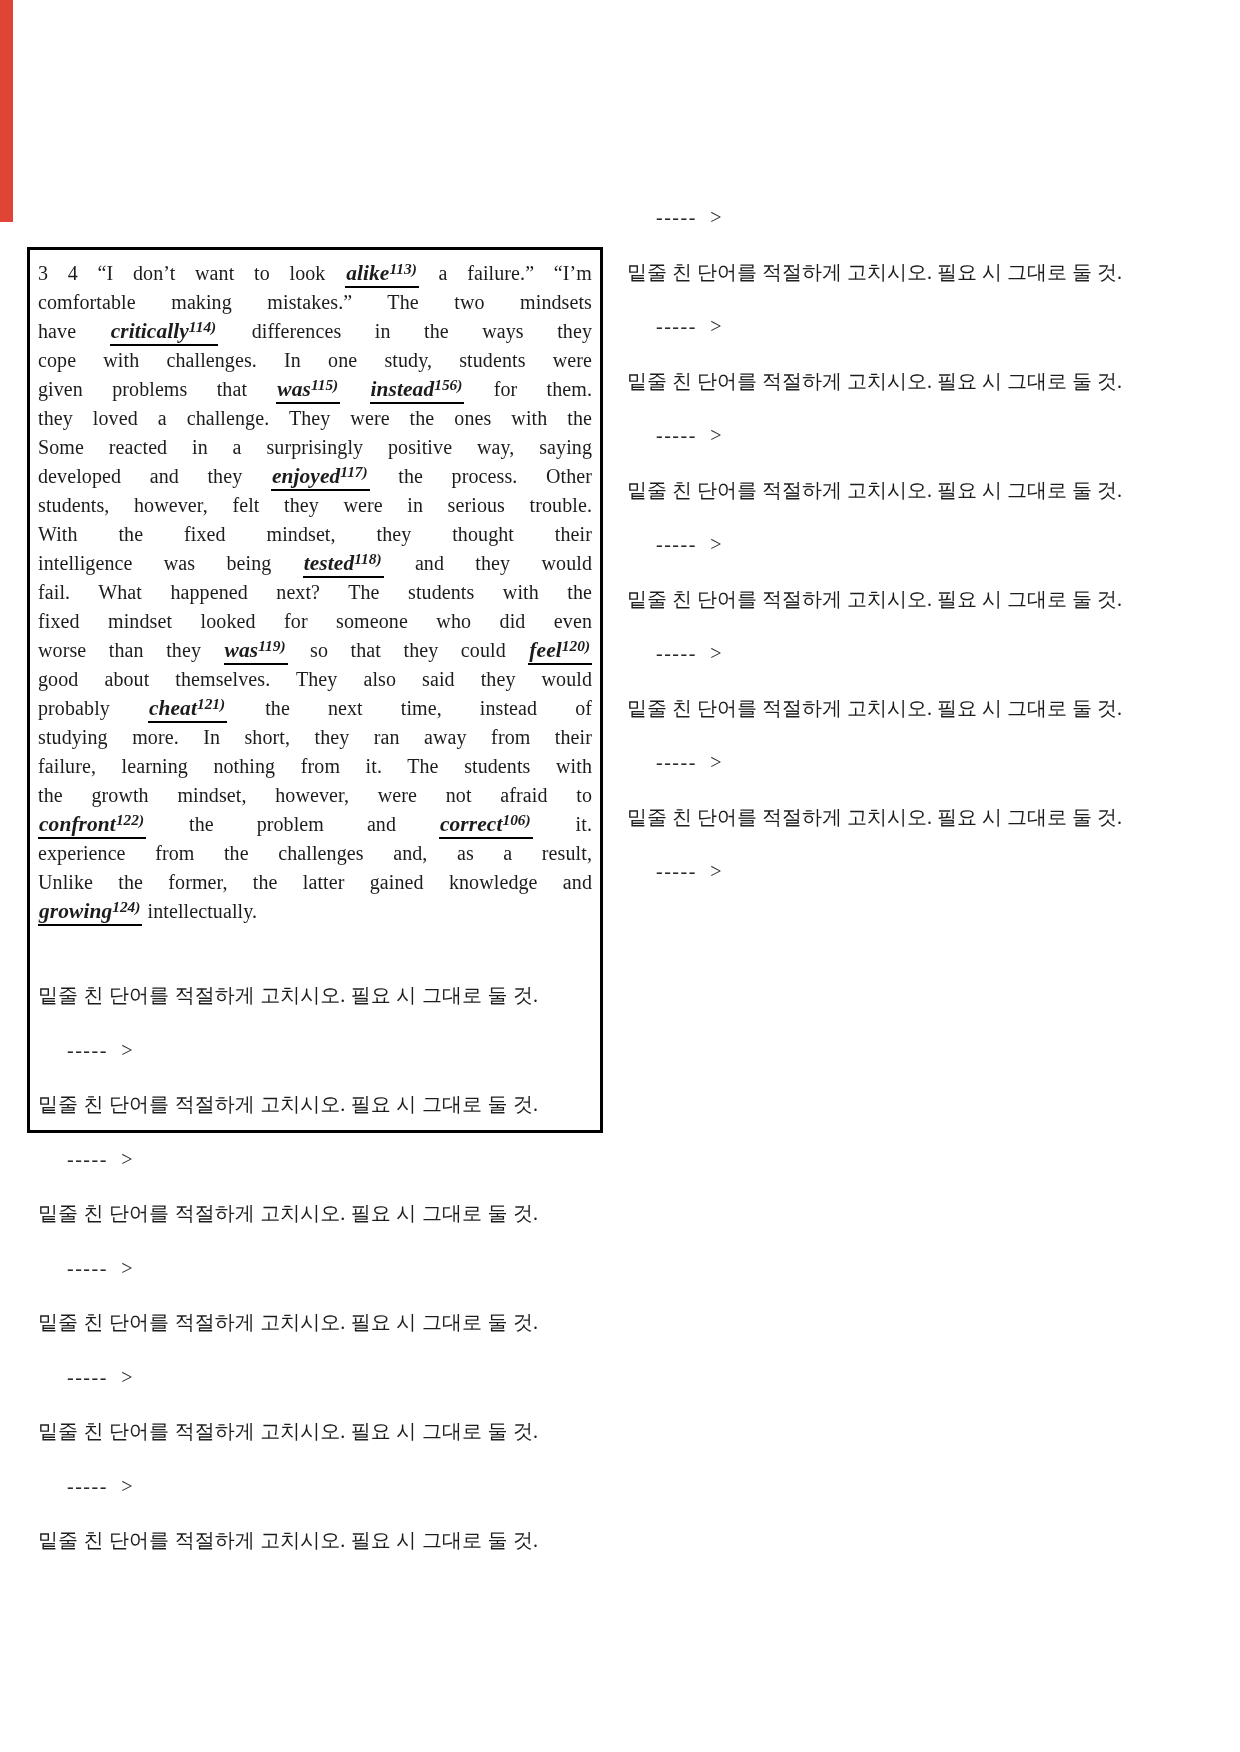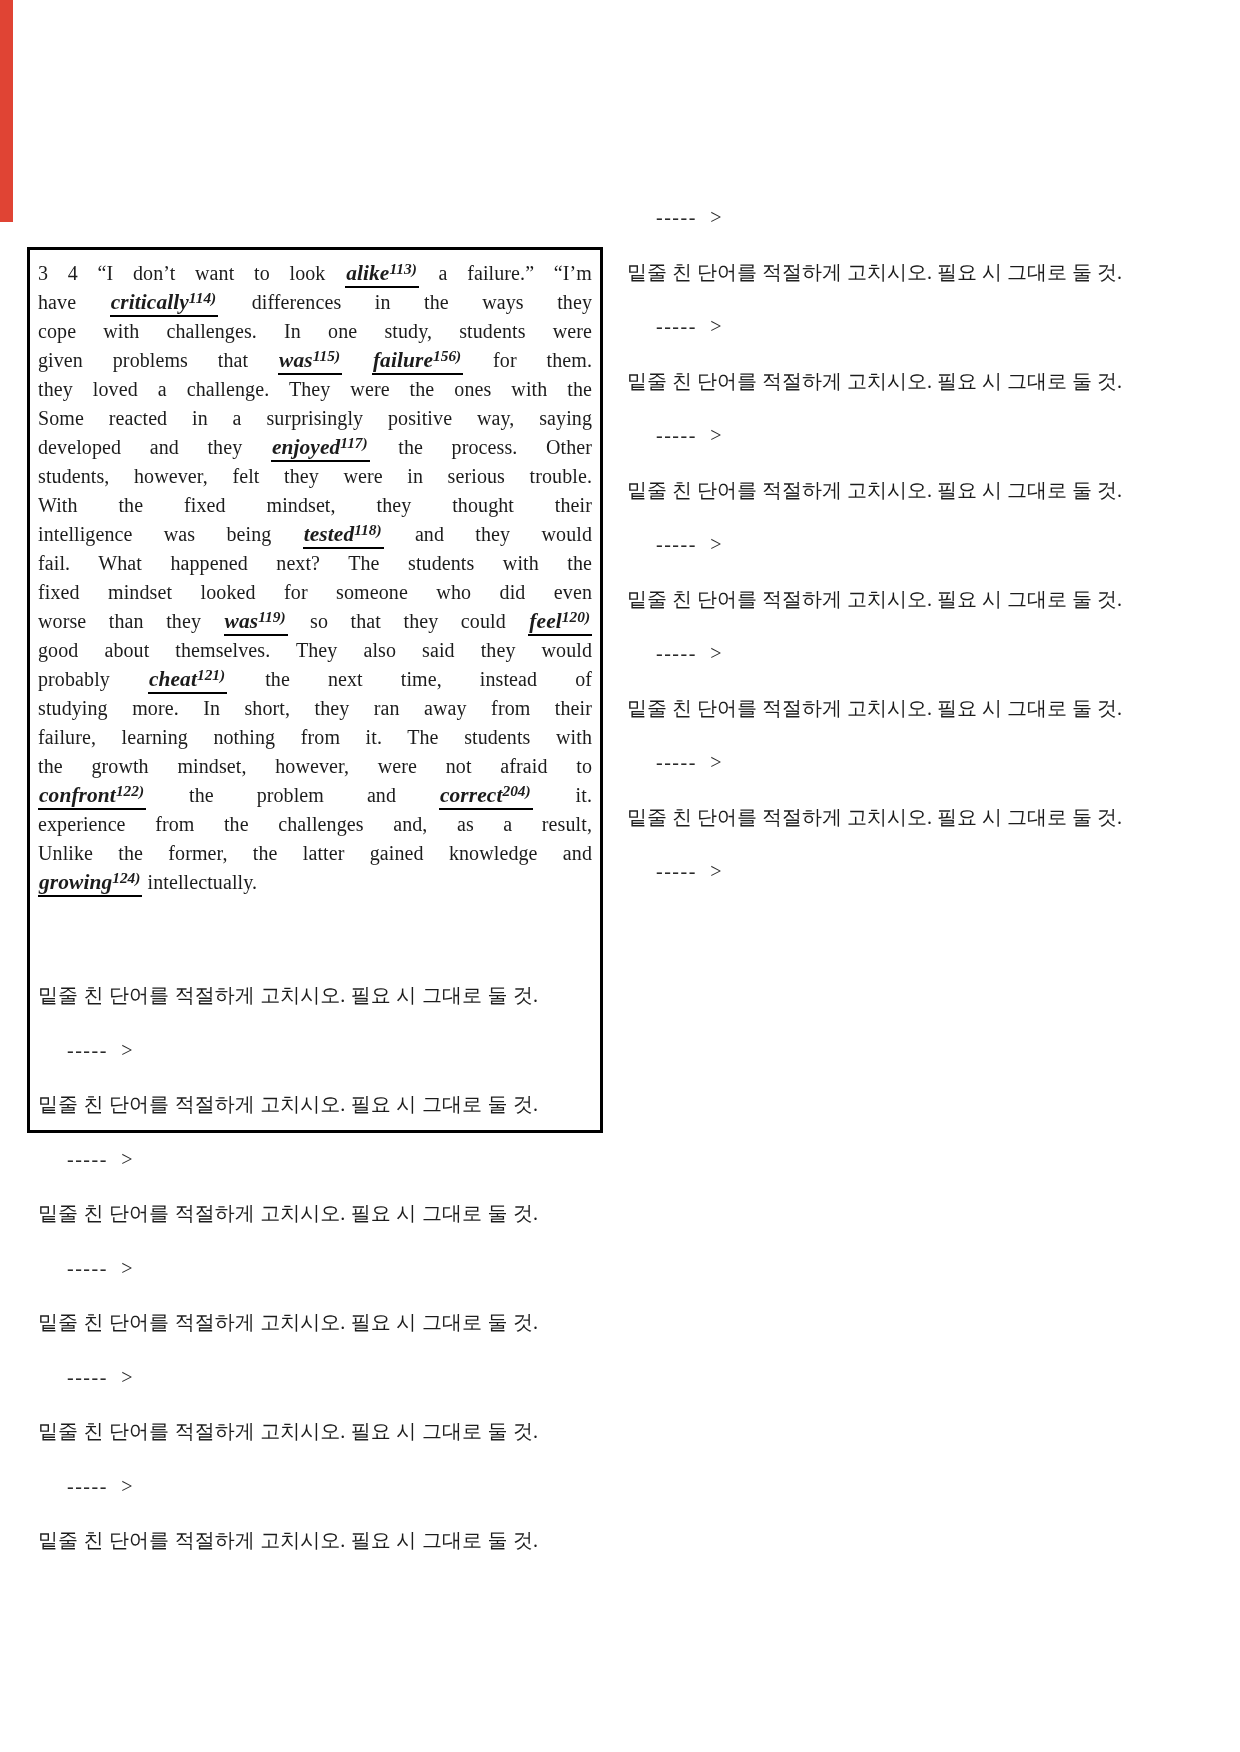--- a/index.html
+++ b/index.html
@@ -72,38 +72,39 @@
   .col-left  { left: 38px;  top: 981px; width: 500px; }
   .col-right { left: 627px; top: 203px; width: 452px; }
 </style>
 </head>
 <body>
 
 <div class="red-bar" style="background: rgb(224, 68, 52);"></div>
 
 <div class="passage-box" id="passage-box">
     <div class="pline">3 4 “I don’t want to look <span class="kw"><span>alike</span><span class="ksup">113)</span></span> a failure.” “I’m</div>
+    <div class="pline">comfortable making mistakes.” The two mindsets</div>
     <div class="pline">have <span class="kw"><span>critically</span><span class="ksup">114)</span></span> differences in the ways they</div>
     <div class="pline">cope with challenges. In one study, students were</div>
-    <div class="pline">given problems that <span class="kw"><span>was</span><span class="ksup">115)</span></span> <span class="kw"><span>failure</span><span class="ksup">156)</span></span> for them.</div>
+    <div class="pline">given problems that <span class="kw"><span>was</span><span class="ksup">115)</span></span> <span class="kw"><span>instead</span><span class="ksup">156)</span></span> for them.</div>
     <div class="pline">they loved a challenge. They were the ones with the</div>
     <div class="pline">Some reacted in a surprisingly positive way, saying</div>
     <div class="pline">developed and they <span class="kw"><span>enjoyed</span><span class="ksup">117)</span></span> the process. Other</div>
     <div class="pline">students, however, felt they were in serious trouble.</div>
     <div class="pline">With the fixed mindset, they thought their</div>
     <div class="pline">intelligence was being <span class="kw"><span>tested</span><span class="ksup">118)</span></span> and they would</div>
     <div class="pline">fail. What happened next? The students with the</div>
     <div class="pline">fixed mindset looked for someone who did even</div>
     <div class="pline">worse than they <span class="kw"><span>was</span><span class="ksup">119)</span></span> so that they could <span class="kw"><span>feel</span><span class="ksup">120)</span></span></div>
     <div class="pline">good about themselves. They also said they would</div>
     <div class="pline">probably <span class="kw"><span>cheat</span><span class="ksup">121)</span></span> the next time, instead of</div>
     <div class="pline">studying more. In short, they ran away from their</div>
     <div class="pline">failure, learning nothing from it. The students with</div>
     <div class="pline">the growth mindset, however, were not afraid to</div>
-    <div class="pline"><span class="kw"><span>confront</span><span class="ksup">122)</span></span> the problem and <span class="kw"><span>correct</span><span class="ksup">204)</span></span> it.</div>
+    <div class="pline"><span class="kw"><span>confront</span><span class="ksup">122)</span></span> the problem and <span class="kw"><span>correct</span><span class="ksup">106)</span></span> it.</div>
     <div class="pline">experience from the challenges and, as a result,</div>
     <div class="pline">Unlike the former, the latter gained knowledge and</div>
     <div class="pline natural"><span class="kw"><span>growing</span><span class="ksup">124)</span></span> intellectually.</div>
   </div>
 
 <div class="prompt-col col-left" id="left-prompts">
     <div class="iline instruction">밑줄 친 단어를 적절하게 고치시오. 필요 시 그대로 둘 것.</div>
     <div class="iline arrow">----- &gt;</div>
     <div class="iline instruction">밑줄 친 단어를 적절하게 고치시오. 필요 시 그대로 둘 것.</div>
     <div class="iline arrow">----- &gt;</div>

